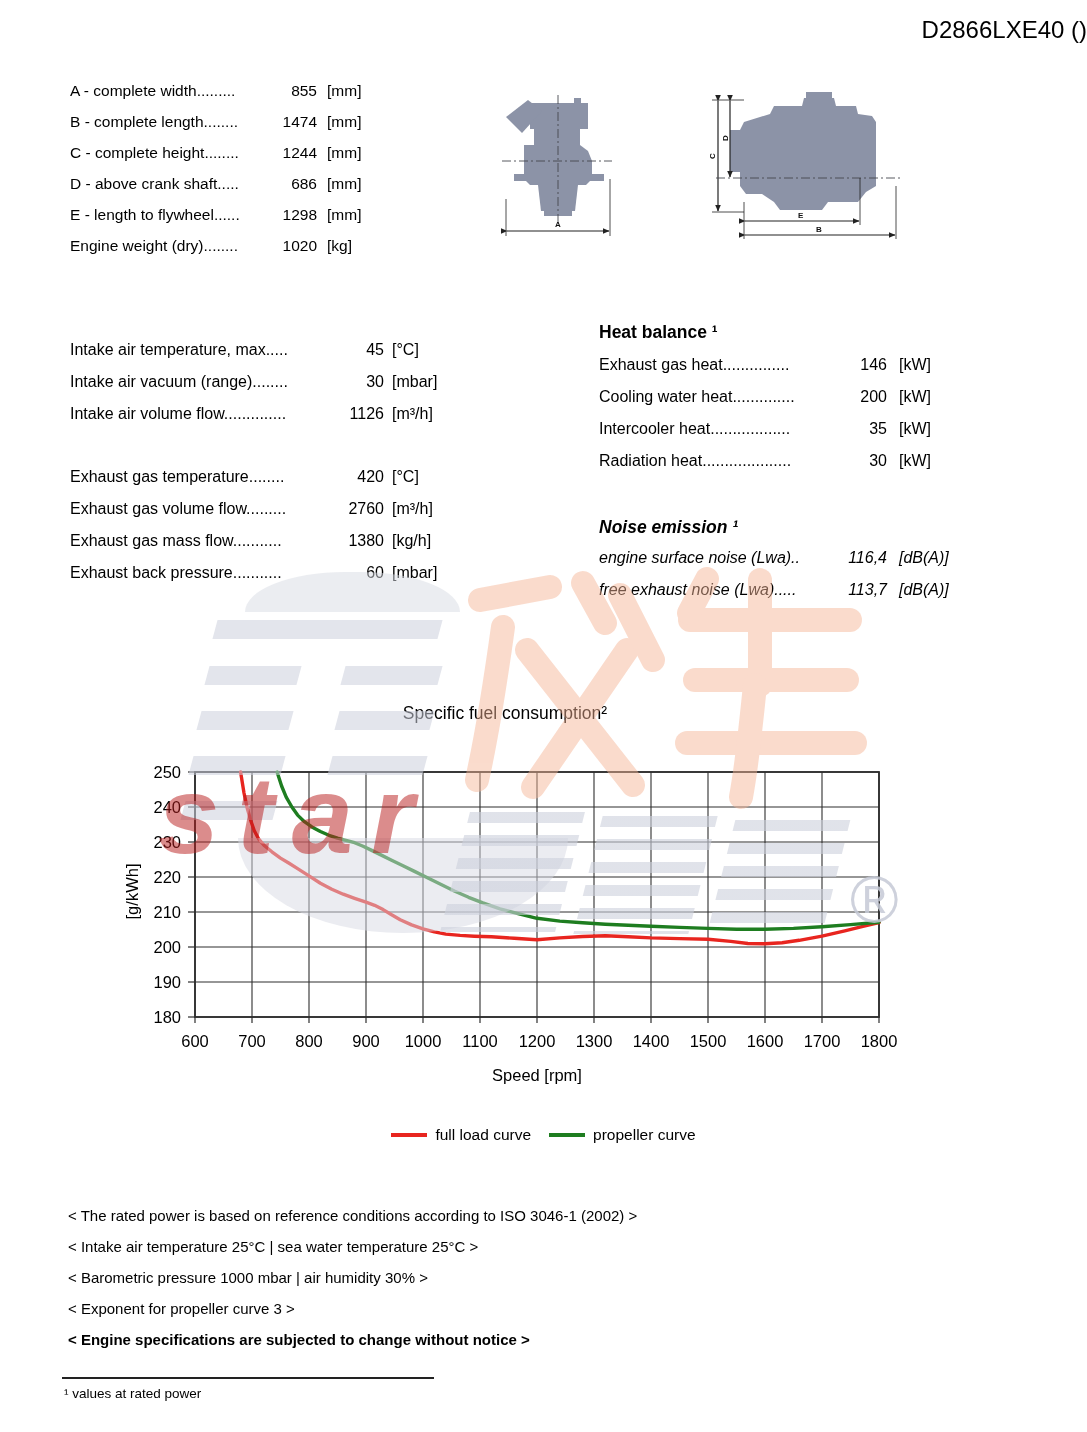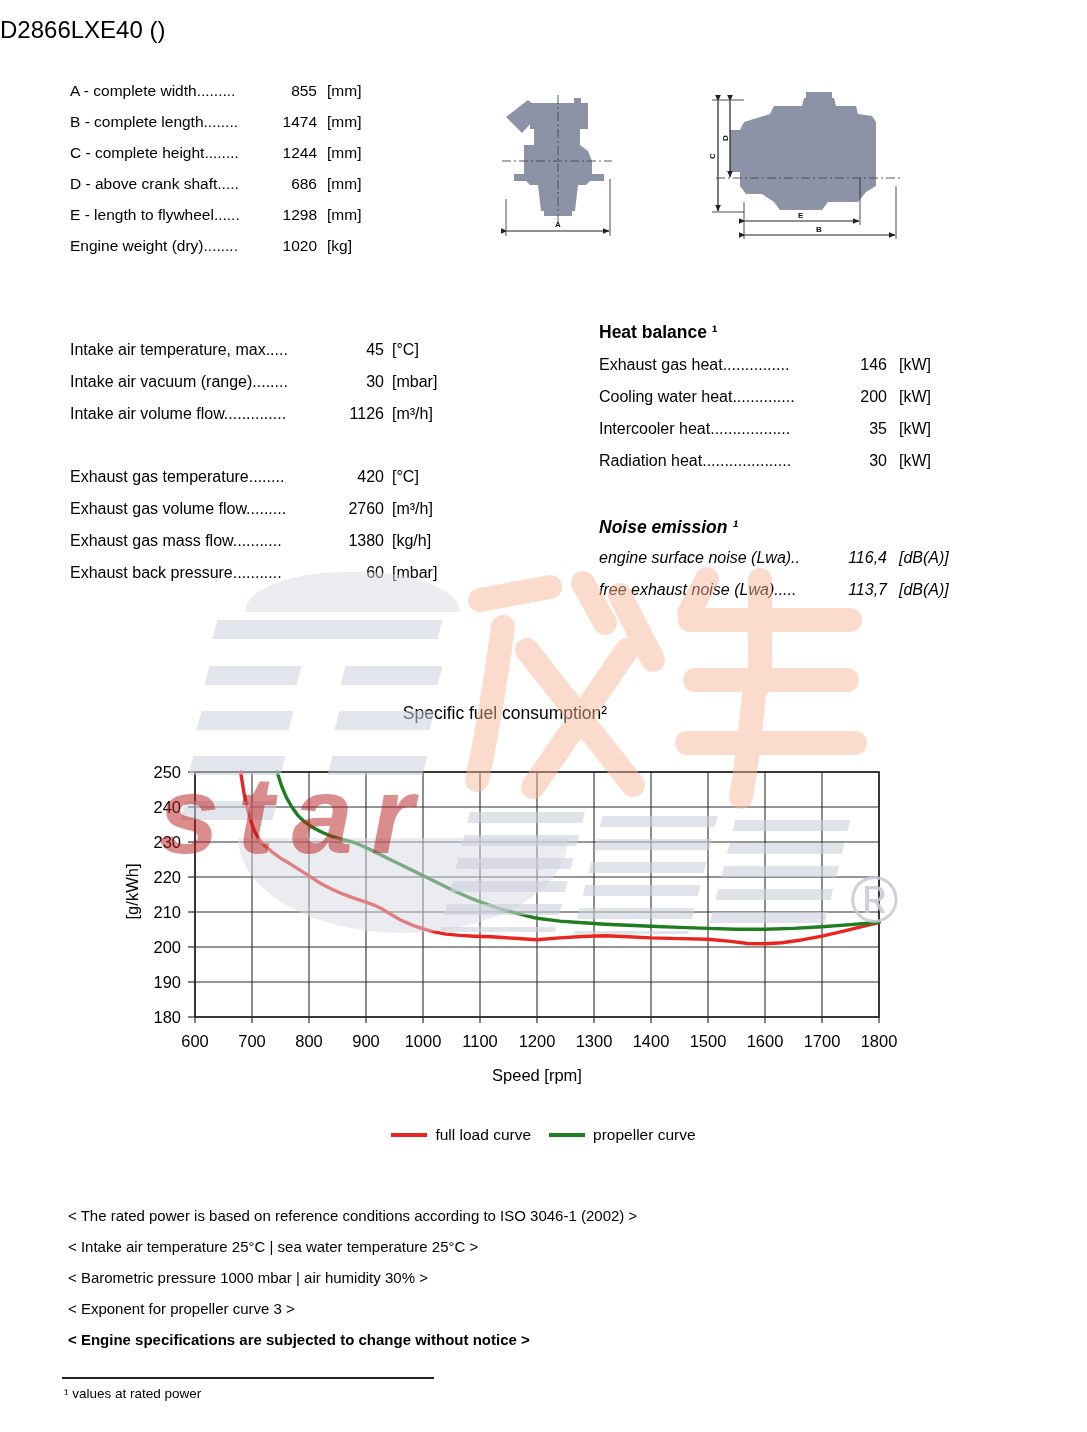--- a/index.html
+++ b/index.html
@@ -3,21 +3,21 @@
 <meta charset="utf-8">
 <style>
   html,body{margin:0;padding:0;background:#e9e9e9;}
   .page{
     position:relative;width:1087px;height:1432px;background:#ffffff;
     font-family:"Liberation Sans","DejaVu Sans",sans-serif;color:#000;
     overflow:hidden;margin:0 auto;
   }
   .abs{position:absolute;}
   
-  .title{top:16px;left:0;width:1087px;text-align:left;font-size:24px;}
+  .title{top:16px;left:0;width:1087px;text-align:right;font-size:24px;}
   
   .dims{left:70px;top:82px;}
   .dim-row{display:flex;height:31px;font-size:15.5px;white-space:nowrap;}
   .dim-row .lbl{width:187px;}
   .dim-row .val{width:60px;text-align:right;}
   .dim-row .unit{margin-left:10px;}
   
   .eng{position:absolute;}
   .eng .cl{stroke:#45474f;stroke-width:0.9;stroke-dasharray:9 3 2 3;fill:none;}
   .eng .dim{stroke:#222;stroke-width:1.2;fill:none;}

